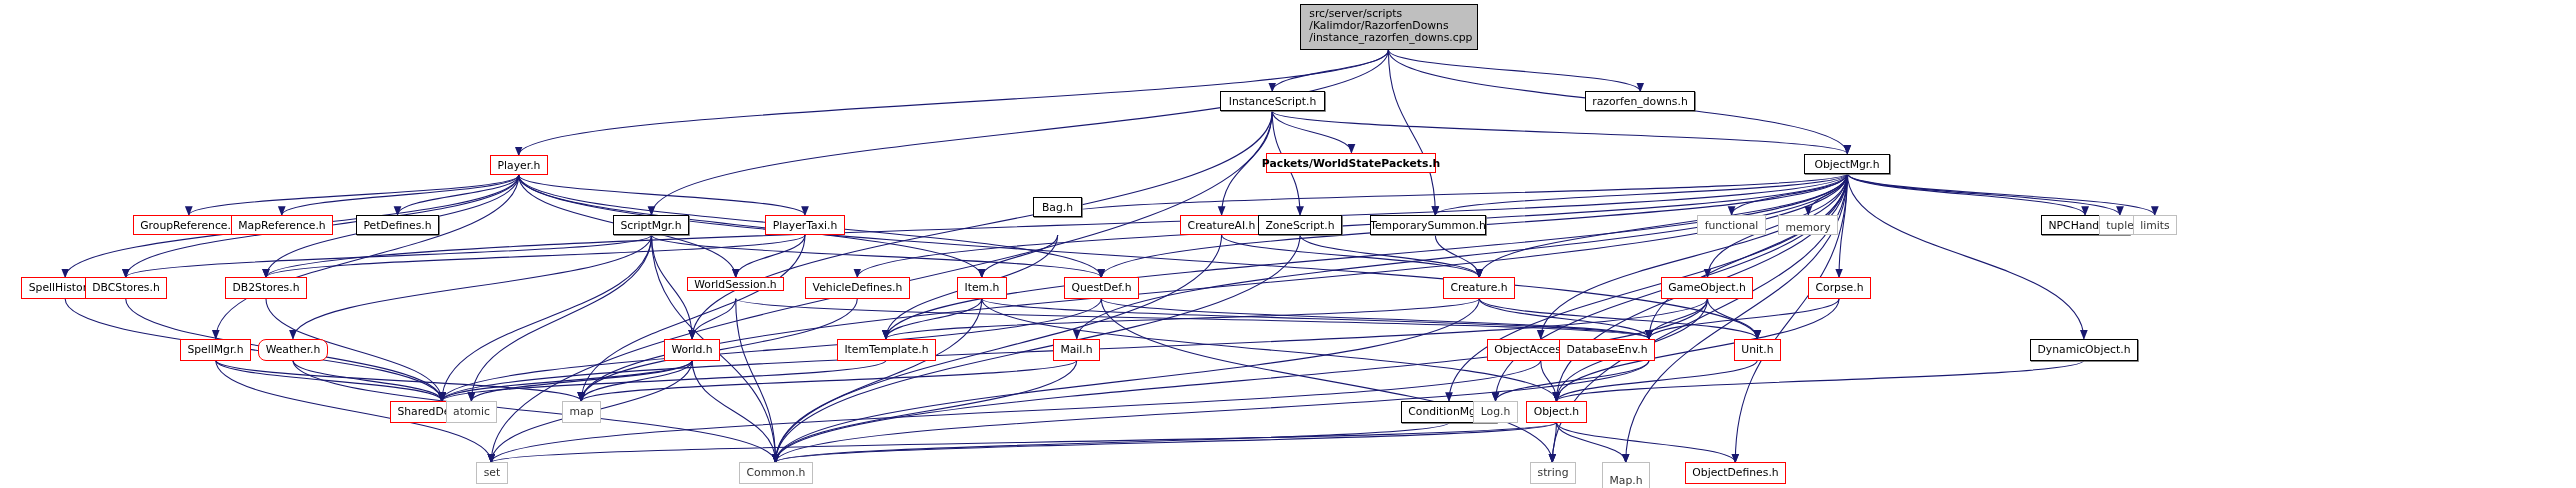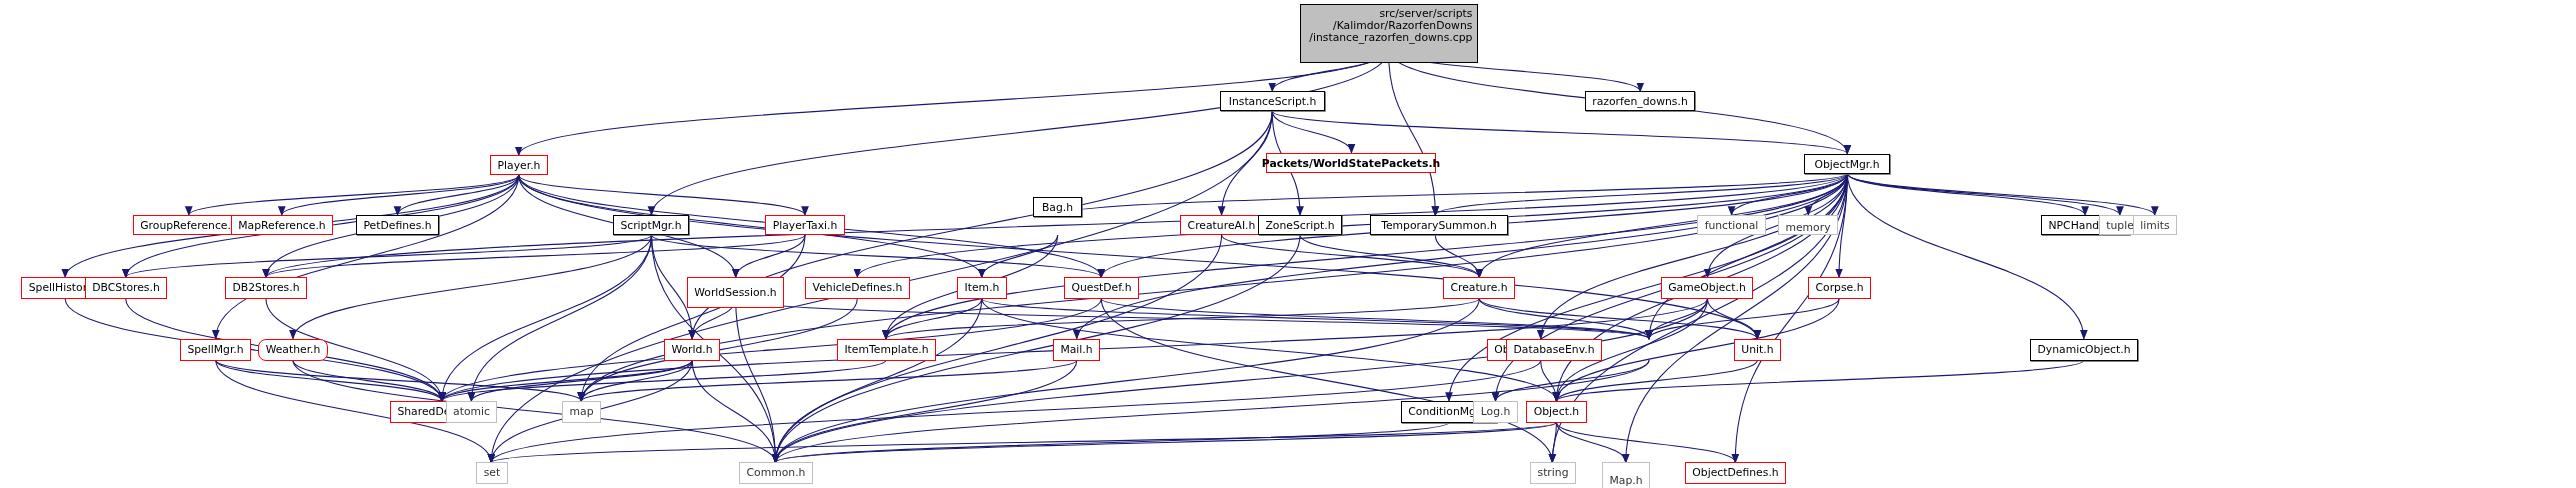--- a/index.html
+++ b/index.html
@@ -136,21 +136,21 @@
     <path d="M2117.5,434 C2117.5,458.5 1875.5,458.5 1875.5,483" fill="none" stroke="#191970" stroke-width="1.3" marker-end="url(#arrow)"></path>
     <path d="M2511,434 C2511,458.5 1875.5,458.5 1875.5,483" fill="none" stroke="#191970" stroke-width="1.3" marker-end="url(#arrow)"></path>
     <path d="M1746,509 C1746,533 934.5,533 934.5,557" fill="none" stroke="#191970" stroke-width="1.3" marker-end="url(#arrow)"></path>
     <path d="M1875.5,509 C1875.5,533 934.5,533 934.5,557" fill="none" stroke="#191970" stroke-width="1.3" marker-end="url(#arrow)"></path>
     <path d="M1875.5,509 C1875.5,533 1870.5,533 1870.5,557" fill="none" stroke="#191970" stroke-width="1.3" marker-end="url(#arrow)"></path>
     <path d="M1875.5,509 C1875.5,533 1959,533 1959,557" fill="none" stroke="#191970" stroke-width="1.3" marker-end="url(#arrow)"></path>
     <path d="M1875.5,509 C1875.5,533 2091,533 2091,557" fill="none" stroke="#191970" stroke-width="1.3" marker-end="url(#arrow)"></path>
     <path d="M1875.5,509 C1875.5,533 592,533 592,557" fill="none" stroke="#191970" stroke-width="1.3" marker-end="url(#arrow)"></path>
   </svg>
 
-<div class="node root" style="left: 1300px; top: 4.1px; width: 178px; height: 59px; text-align: right;"><span>src/server/scripts
+<div class="node root" style="left: 1300px; top: 4.1px; width: 178px; height: 46px;"><span>src/server/scripts
 /Kalimdor/RazorfenDowns
 /instance_razorfen_downs.cpp</span></div>
 <div class="node black" style="left:1220px;top:91px;width:105px;height:20px;">
     <span>InstanceScript.h</span>
   </div>
 <div class="node black" style="left: 1585px; top: 91px; width: 110px; height: 20px;">
     <span>razorfen_downs.h</span>
   </div>
 <div class="node red" style="left:490px;top:155px;width:58px;height:20px;">
     <span>Player.h</span>
@@ -179,21 +179,21 @@
   </div>
 <div class="node black" style="left:1033px;top:197px;width:49px;height:20px;">
     <span>Bag.h</span>
   </div>
 <div class="node red" style="left: 1180px; top: 215px; width: 83px; height: 20px;">
     <span>CreatureAI.h</span>
   </div>
 <div class="node black" style="left: 1258px; top: 215px; width: 84px; height: 20px;">
     <span>ZoneScript.h</span>
   </div>
-<div class="node black" style="left: 1370px; top: 215px; width: 138px; height: 20px;">
+<div class="node black" style="left: 1370px; top: 215px; width: 116px; height: 20px;">
     <span>TemporarySummon.h</span>
   </div>
 <div class="node grey" style="left: 1697px; top: 215px; width: 69px; height: 20px;">
     <span>functional</span>
   </div>
 <div class="node grey" style="left: 1778px; top: 215px; width: 60px; height: 20px; align-items: flex-end;">
     <span>memory</span>
   </div>
 <div class="node black" style="left: 2041px; top: 215px; width: 89px; height: 20px;">
     <span>NPCHandler.h</span>
@@ -207,21 +207,21 @@
 
 <div class="node red" style="left: 21px; top: 277px; width: 89px; height: 21.6px;">
     <span>SpellHistory.h</span>
   </div>
 <div class="node red" style="left: 85px; top: 277px; width: 82px; height: 21.6px;">
     <span>DBCStores.h</span>
   </div>
 <div class="node red" style="left: 225px; top: 277px; width: 82px; height: 21.6px;">
     <span>DB2Stores.h</span>
   </div>
-<div class="node red" style="left: 687px; top: 277px; width: 97px; height: 31px;">
+<div class="node red" style="left: 687px; top: 277px; width: 97px; height: 14px;">
     <span>WorldSession.h</span>
   </div>
 <div class="node red" style="left: 805px; top: 277px; width: 105px; height: 21.6px;">
     <span>VehicleDefines.h</span>
   </div>
 <div class="node red" style="left: 957px; top: 277px; width: 50px; height: 21.6px;">
     <span>Item.h</span>
   </div>
 <div class="node red" style="left: 1064px; top: 277px; width: 75px; height: 21.6px;">
     <span>QuestDef.h</span>
@@ -247,21 +247,21 @@
   </div>
 <div class="node red" style="left: 837px; top: 339px; width: 99px; height: 21.6px;">
     <span>ItemTemplate.h</span>
   </div>
 <div class="node red" style="left: 1053px; top: 339px; width: 47px; height: 21.6px;">
     <span>Mail.h</span>
   </div>
 <div class="node red" style="left: 1487px; top: 339px; width: 107px; height: 21.6px;">
     <span>ObjectAccessor.h</span>
   </div>
-<div class="node red" style="left: 1506px; top: 339px; width: 96px; height: 21.6px;">
+<div class="node red" style="left: 1559px; top: 339px; width: 96px; height: 21.6px;">
     <span>DatabaseEnv.h</span>
   </div>
 <div class="node red" style="left: 1734px; top: 339px; width: 47px; height: 21.6px;">
     <span>Unit.h</span>
   </div>
 <div class="node black" style="left: 2030px; top: 339px; width: 108px; height: 21.6px;">
     <span>DynamicObject.h</span>
   </div>
 
 <div class="node red" style="left: 390px; top: 401px; width: 104px; height: 21.6px;">

